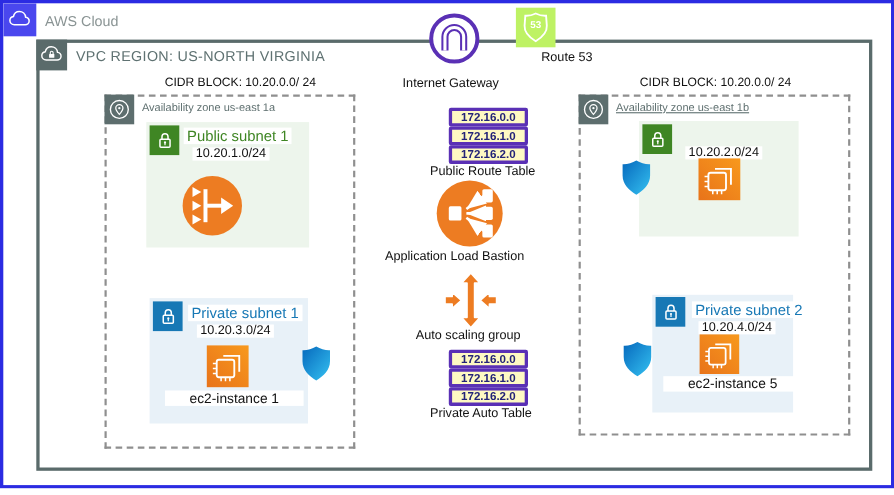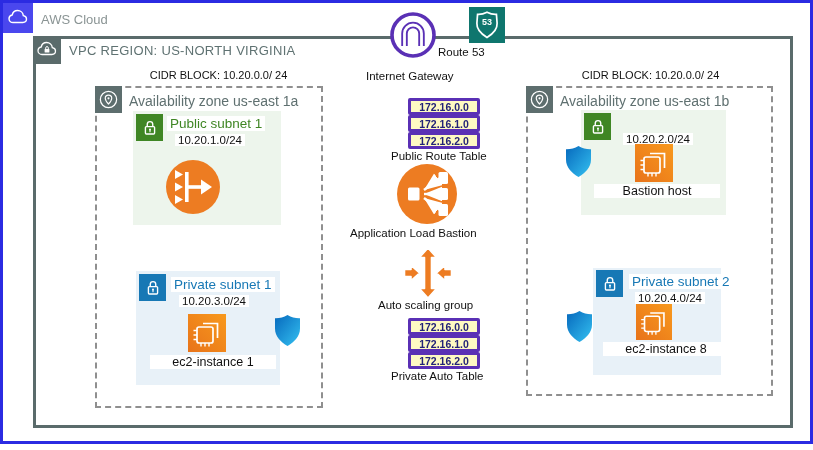--- a/index.html
+++ b/index.html
@@ -17,21 +17,21 @@
   .vpc-box{left:30px;top:33px;width:760px;height:392px;box-sizing:border-box;border:3px solid #5a6b6b;}
   .vpc-hdr{left:30px;top:33px;width:28px;height:28px;background:#5a6b6b;}
   .vpc-title{left:66px;top:40px;font-size:13px;color:#5f7272;letter-spacing:.3px;}
 
   
   .az{box-sizing:border-box;border:2px dashed #8f8f8f;}
   .az1{left:92px;top:83px;width:228px;height:322px;}
   .az2{left:523px;top:83px;width:247px;height:310px;}
   .az-hdr{width:27px;height:27px;background:#5d6e6e;}
   .az1-hdr{left:92px;top:83px;} .az2-hdr{left:523px;top:83px;}
-  .az-label{font-size:14px;color:#5f7070;}
+  .az-label{font-size:10px;color:#5f7070;}
   .cidr-top{font-size:11px;color:#111;width:185px;}
 
   
   .subnet{box-sizing:border-box;}
   .pub-bg{background:#edf5ec;} .priv-bg{background:#e8f1f8;}
   .pub-sub1{left:130px;top:108px;width:148px;height:114px;}
   .priv-sub1{left:133px;top:268px;width:144px;height:114px;}
   .pub-sub2{left:578px;top:107px;width:145px;height:105px;}
   .priv-sub2{left:590px;top:265px;width:128px;height:107px;}
   .lock-sq{width:27px;height:27px;}
@@ -40,21 +40,21 @@
   .t-green{color:#3f8624;} .t-blue{color:#1778b5;}
   .sub-cidr{font-size:11.5px;color:#111;}
   .inst-label{font-size:12.5px;color:#111;width:120px;}
 
   
   .mid-label{font-size:11.5px;color:#111;}
   .rt-stack{width:72px;}
   .rt-entry{box-sizing:border-box;width:72px;height:17px;border:3px solid #5a30b5;border-radius:2px;
             background:#fef9c3;color:#232378;font-size:10.5px;font-weight:bold;
             display:flex;align-items:center;justify-content:center;}
-  .r53-sq{left:466px;top:4px;width:36px;height:36px;background:#0f766e;}
+  .r53-sq{left:466px;top:4px;width:36px;height:36px;background:#bef264;}
   .ec2-sq{background:linear-gradient(45deg,#e8731a,#f8991d);}
 </style>
 </head>
 <body>
 
 <div class="canvas">
 
   <div class="abs sq aws-icon">
     <svg width="24" height="24" viewBox="0 0 24 24">
       <path d="M7 16.5c-2.2 0-4-1.7-4-3.8 0-1.9 1.4-3.4 3.2-3.7C6.8 6.2 9 4.5 11.6 4.5c3 0 5.4 2.2 5.7 5.1 1.9.3 3.2 1.8 3.2 3.5 0 1.9-1.6 3.4-3.6 3.4z" fill="none" stroke="#fff" stroke-width="1.4"></path>
@@ -80,21 +80,21 @@
     </svg>
   </div>
   <div class="abs mid-label ctr wbg" style="left:360px;top:67px;">Internet Gateway</div>
 
   <div class="abs sq r53-sq">
     <svg width="34" height="34" viewBox="0 0 36 36">
       <path d="M18 4.5c3.4 1.7 6.8 2.4 10 2.2l.7 9.5c.4 6.5-4.6 11.3-10.7 15C11.9 27.5 6.9 22.7 7.3 16.2L8 6.7c3.2.2 6.6-.5 10-2.2z" fill="none" stroke="#fff" stroke-width="1.8"></path>
       <text x="18" y="18.5" font-size="9.5" font-weight="bold" fill="#fff" text-anchor="middle" font-family="Liberation Sans, sans-serif">53</text>
     </svg>
   </div>
-  <div class="abs mid-label ctr wbg" style="left:432px;top:43px;text-align:right;">Route 53</div>
+  <div class="abs mid-label ctr wbg" style="left:486px;top:43px;text-align:right;">Route 53</div>
 
   <div class="abs rt-stack" style="left:405px;top:95px;">
     <div class="rt-entry">172.16.0.0</div>
     <div class="rt-entry">172.16.1.0</div>
     <div class="rt-entry">172.16.2.0</div>
   </div>
   <div class="abs mid-label ctr wbg" style="left:385px;top:147px;">Public Route Table</div>
 
   <div class="abs" style="left:393px;top:160px;">
     <svg width="62" height="62" viewBox="0 0 62 62">
@@ -198,40 +198,39 @@
 
   <div class="abs cidr-top ctr wbg" style="left:552px;top:66px;">CIDR BLOCK: 10.20.0.0/ 24</div>
   <div class="abs az az2"></div>
   <div class="abs sq az-hdr az2-hdr">
     <svg width="23" height="23" viewBox="0 0 24 24">
       <circle cx="12" cy="12" r="8.5" fill="none" stroke="#fff" stroke-width="1.3"></circle>
       <path d="M12 7.4c-1.9 0-3.4 1.5-3.4 3.3 0 2.4 3.4 6 3.4 6s3.4-3.6 3.4-6c0-1.8-1.5-3.3-3.4-3.3z" fill="none" stroke="#fff" stroke-width="1.2"></path>
       <circle cx="12" cy="10.8" r="1.1" fill="#fff"></circle>
     </svg>
   </div>
-  <div class="abs az-label" style="left:557px;top:90px;">Availability zone us-east 1b</div>
+  <div class="abs az-label" style="left:557px;top:90px;text-decoration:underline;">Availability zone us-east 1b</div>
 
   <div class="abs subnet pub-bg pub-sub2"></div>
   <div class="abs sq lock-sq lock-green" style="left:581px;top:110px;">
     <svg width="22" height="22" viewBox="0 0 24 24">
       <rect x="7" y="10.5" width="10" height="8" rx="1" fill="none" stroke="#fff" stroke-width="1.5"></rect>
       <path d="M9 10.5V8a3 3 0 0 1 6 0v2.5" fill="none" stroke="#fff" stroke-width="1.5"></path>
       <circle cx="12" cy="13.6" r="1.1" fill="#fff"></circle>
       <path d="M12 14.3v2.2" stroke="#fff" stroke-width="1.2"></path>
     </svg>
   </div>
   <div class="abs sub-cidr wbg" style="left:620px;top:130px;">10.20.2.0/24</div>
   <div class="abs sq ec2-sq" style="left:632px;top:141px;width:38px;height:38px;">
     <svg width="38" height="38" viewBox="0 0 38 38">
       <path d="M15 9.5h14.5v14.5" fill="none" stroke="#fff" stroke-width="1.7"></path>
       <rect x="9" y="13" width="16" height="16" rx="2" fill="none" stroke="#fff" stroke-width="1.7"></rect>
       <path d="M5.5 16.5h3.5M5.5 21h3.5M5.5 25.5h3.5M13 29v3.5M17 29v3.5M21 29v3.5" stroke="#fff" stroke-width="1.4"></path>
     </svg>
   </div>
-  <div class="abs inst-label ctr wbg" style="left:591px;top:181px;">Bastion host</div>
   <div class="abs" style="left:562px;top:142px;">
     <svg width="27" height="33" viewBox="0 0 27 33">
       <defs>
           <linearGradient id="shg2" x1="0" y1="0" x2="1" y2="1">
             <stop offset="0" stop-color="#0669bd"></stop>
             <stop offset="1" stop-color="#35c1f1"></stop>
           </linearGradient>
         </defs>
       <path d="M13.5 1C17.5 3.4 21.8 4.5 26 4.3V14.5c0 8-5.8 13.5-12.5 17.5C6.8 28 1 22.5 1 14.5V4.3C5.2 4.5 9.5 3.4 13.5 1Z" fill="url(#shg2)"></path>
     </svg>
@@ -248,21 +247,21 @@
   </div>
   <div class="abs sub-title t-blue wbg" style="left:626px;top:271px;">Private subnet 2</div>
   <div class="abs sub-cidr wbg" style="left:632px;top:289px;">10.20.4.0/24</div>
   <div class="abs sq ec2-sq" style="left:633px;top:301px;width:36px;height:36px;">
     <svg width="36" height="36" viewBox="0 0 38 38">
       <path d="M15 9.5h14.5v14.5" fill="none" stroke="#fff" stroke-width="1.7"></path>
       <rect x="9" y="13" width="16" height="16" rx="2" fill="none" stroke="#fff" stroke-width="1.7"></rect>
       <path d="M5.5 16.5h3.5M5.5 21h3.5M5.5 25.5h3.5M13 29v3.5M17 29v3.5M21 29v3.5" stroke="#fff" stroke-width="1.4"></path>
     </svg>
   </div>
-  <div class="abs inst-label ctr wbg" style="left:600px;top:339px;">ec2-instance 8</div>
+  <div class="abs inst-label ctr wbg" style="left:600px;top:339px;">ec2-instance 5</div>
   <div class="abs" style="left:563px;top:307px;">
     <svg width="27" height="33" viewBox="0 0 27 33">
       <defs>
           <linearGradient id="shg3" x1="0" y1="0" x2="1" y2="1">
             <stop offset="0" stop-color="#0669bd"></stop>
             <stop offset="1" stop-color="#35c1f1"></stop>
           </linearGradient>
         </defs>
       <path d="M13.5 1C17.5 3.4 21.8 4.5 26 4.3V14.5c0 8-5.8 13.5-12.5 17.5C6.8 28 1 22.5 1 14.5V4.3C5.2 4.5 9.5 3.4 13.5 1Z" fill="url(#shg3)"></path>
     </svg>

